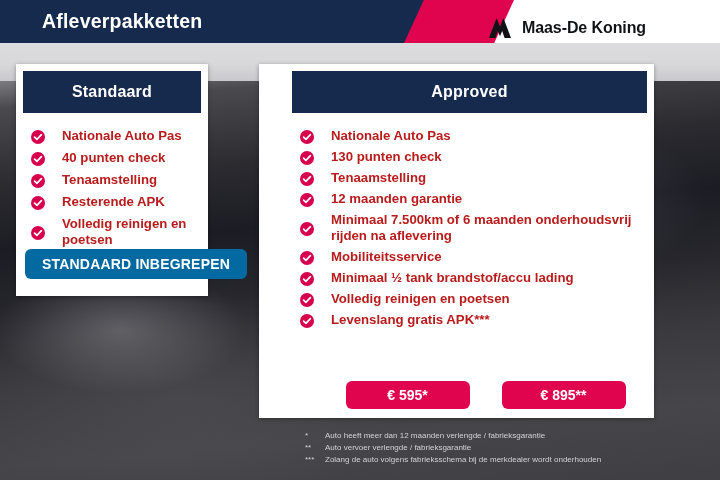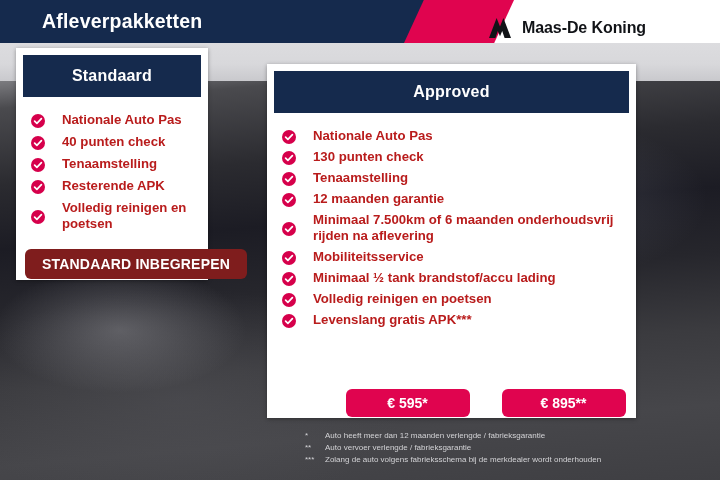--- a/index.html
+++ b/index.html
@@ -90,22 +90,22 @@
     letter-spacing: -0.1px;
     white-space: nowrap;
   }
 
   
   .card {
     position: absolute;
     background: #ffffff;
     box-shadow: 0 1px 4px rgba(0,0,0,0.35);
   }
-  .card-standaard { left: 16px;  top: 48px; width: 192px; height: 232px; }
-  .card-approved  { left: 267px; top: 64px; width: 369px; height: 354px; }
+  .card-standaard { left: 16px;  top: 64px; width: 192px; height: 232px; }
+  .card-approved  { left: 259px; top: 64px; width: 369px; height: 354px; padding-left: 26px; }
 
   .card-head {
     background: #152a4d;
     color: #ffffff;
     display: flex;
     align-items: center;
     justify-content: center;
     font-size: 16px;
     font-weight: bold;
     letter-spacing: 0.2px;
@@ -130,38 +130,37 @@
   }
   .card-approved .feature-item { font-size: 13.2px; margin-bottom: 5px; }
   .check-icon { flex: 0 0 auto; width: 14px; height: 14px; margin-top: 1px; display: block; }
   .feature-text { display: block; }
 
   
   .btn-standaard {
     position: absolute;
     left: 25px; top: 249px;
     width: 222px; height: 30px;
-    background: #7f1d1d;
+    background: #0369a1;
     border: none;
     border-radius: 6px;
     color: #ffffff;
     font-family: "Liberation Sans", sans-serif;
     font-size: 14px;
     font-weight: bold;
     letter-spacing: 0.2px;
     cursor: pointer;
   }
   .price-row {
     position: absolute;
     left: 267px; top: 381px;
     width: 437px;
     display: flex;
     justify-content: center;
     gap: 32px;
-    margin-top: 8px;
   }
   .btn-price {
     width: 124px; height: 28px;
     background: #e0044f;
     border: none;
     border-radius: 6px;
     color: #ffffff;
     font-family: "Liberation Sans", sans-serif;
     font-size: 14px;
     font-weight: bold;

